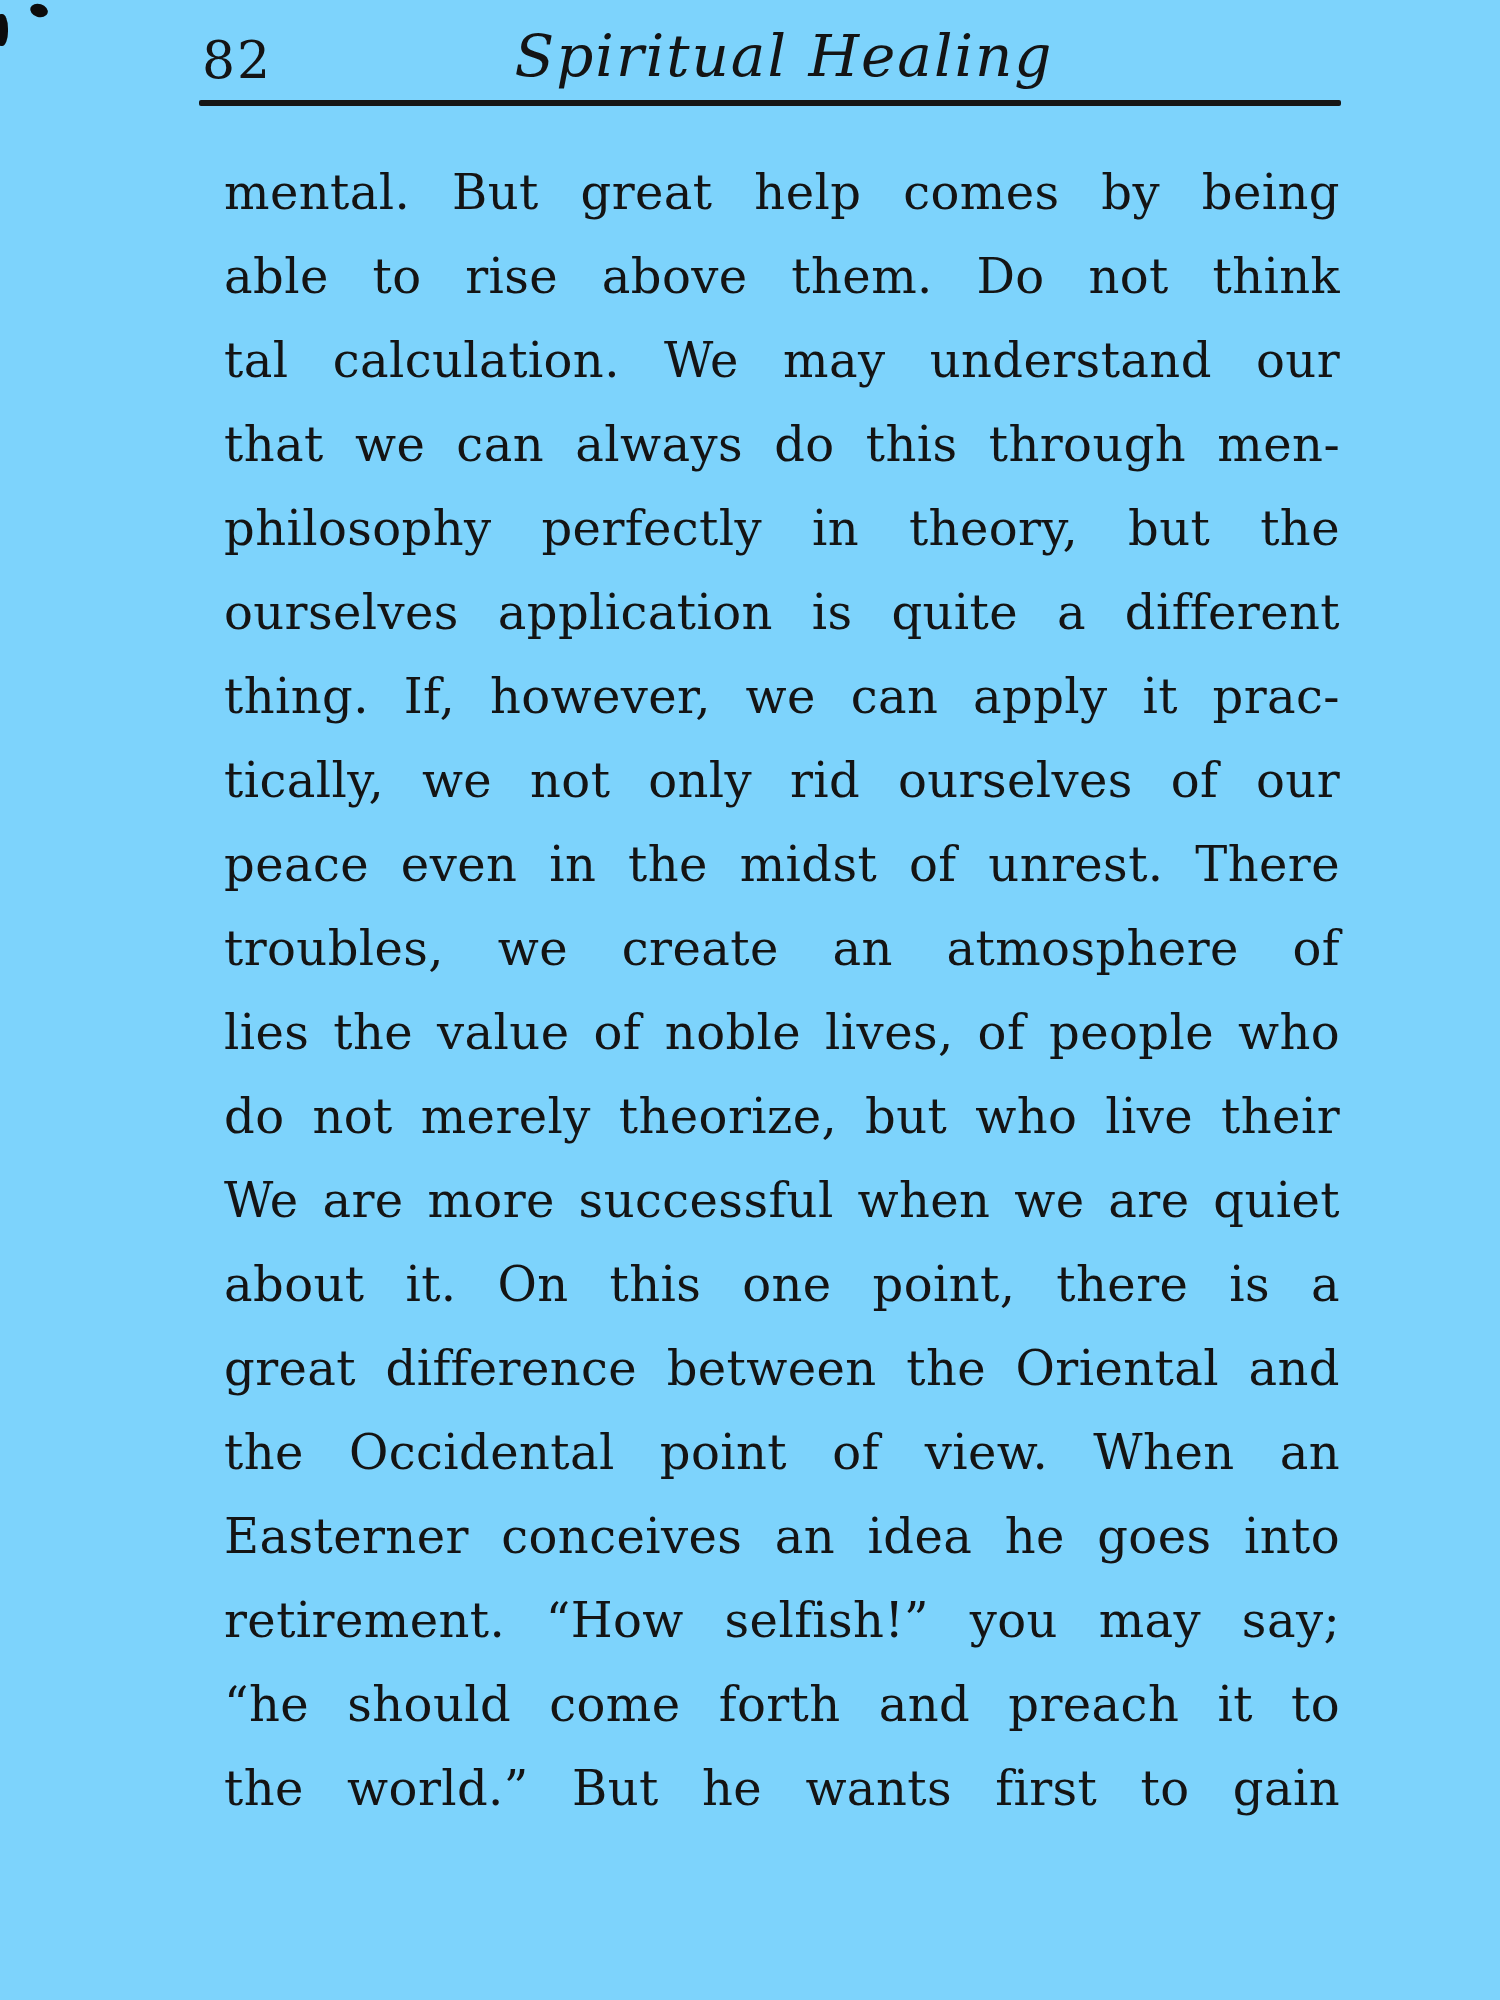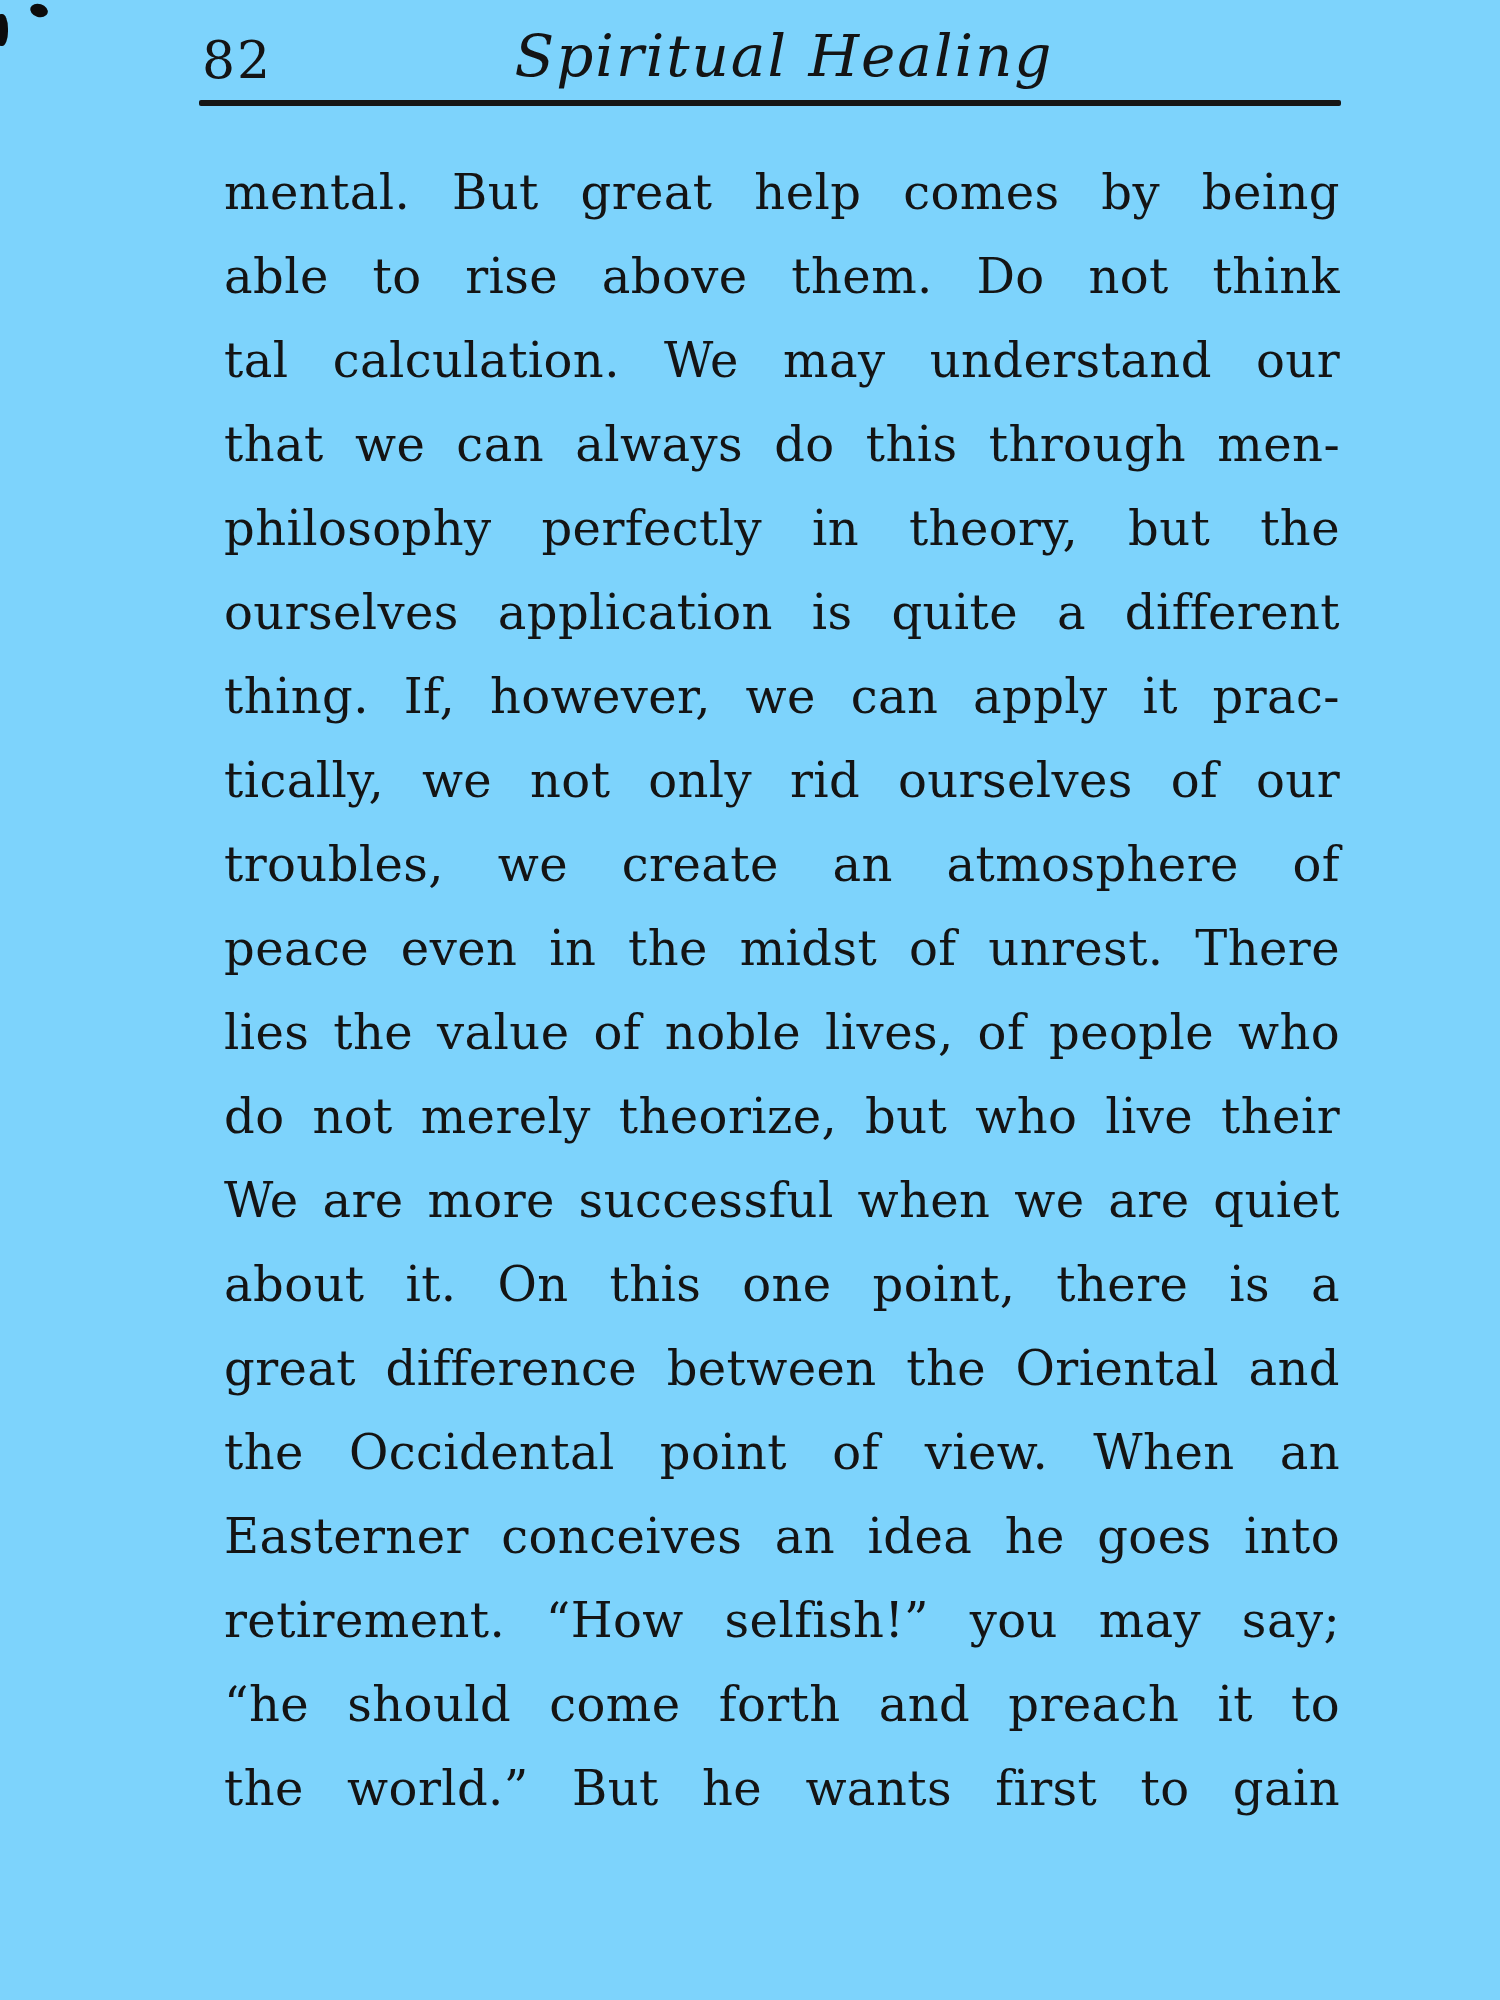--- a/index.html
+++ b/index.html
@@ -108,22 +108,22 @@
 
   <div class="body-text" id="body-lines">
       <div class="line">mental.  But great help comes by being</div>
       <div class="line">able to rise above them.  Do not think</div>
       <div class="line">tal calculation.  We may understand our</div>
       <div class="line">that we can always do this through men-</div>
       <div class="line">philosophy perfectly in theory, but the</div>
       <div class="line">ourselves application is quite a different</div>
       <div class="line">thing.  If, however, we can apply it prac-</div>
       <div class="line">tically, we not only rid ourselves of our</div>
+      <div class="line">peace even in the midst of unrest.  There</div>
       <div class="line">troubles, we create an atmosphere of</div>
-      <div class="line">peace even in the midst of unrest.  There</div>
       <div class="line">lies the value of noble lives, of people who</div>
       <div class="line">do not merely theorize, but who live their</div>
       <div class="line">We are more successful when we are quiet</div>
       <div class="line">about it.  On this one point, there is a</div>
       <div class="line">great difference between the Oriental and</div>
       <div class="line">the Occidental point of view.  When an</div>
       <div class="line">Easterner conceives an idea he goes into</div>
       <div class="line">retirement.  “How selfish!” you may say;</div>
       <div class="line">“he should come forth and preach it to</div>
       <div class="line">the world.”  But he wants first to gain</div>

